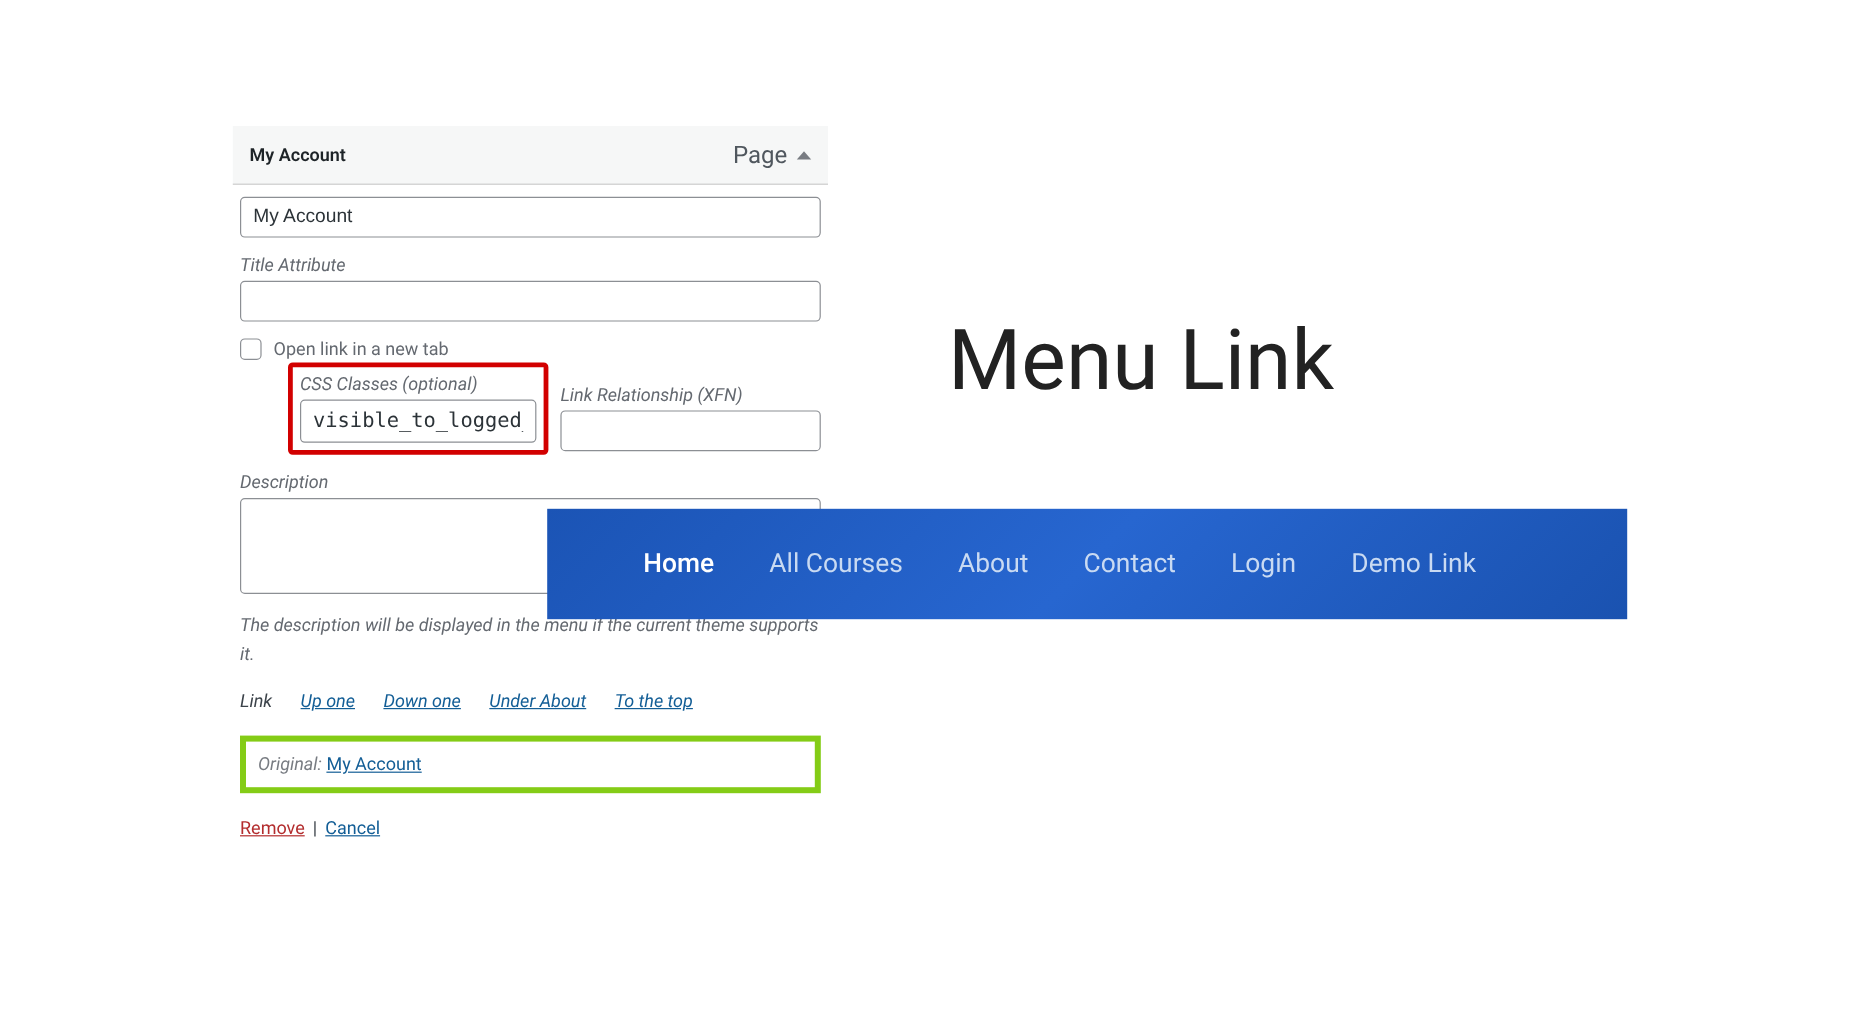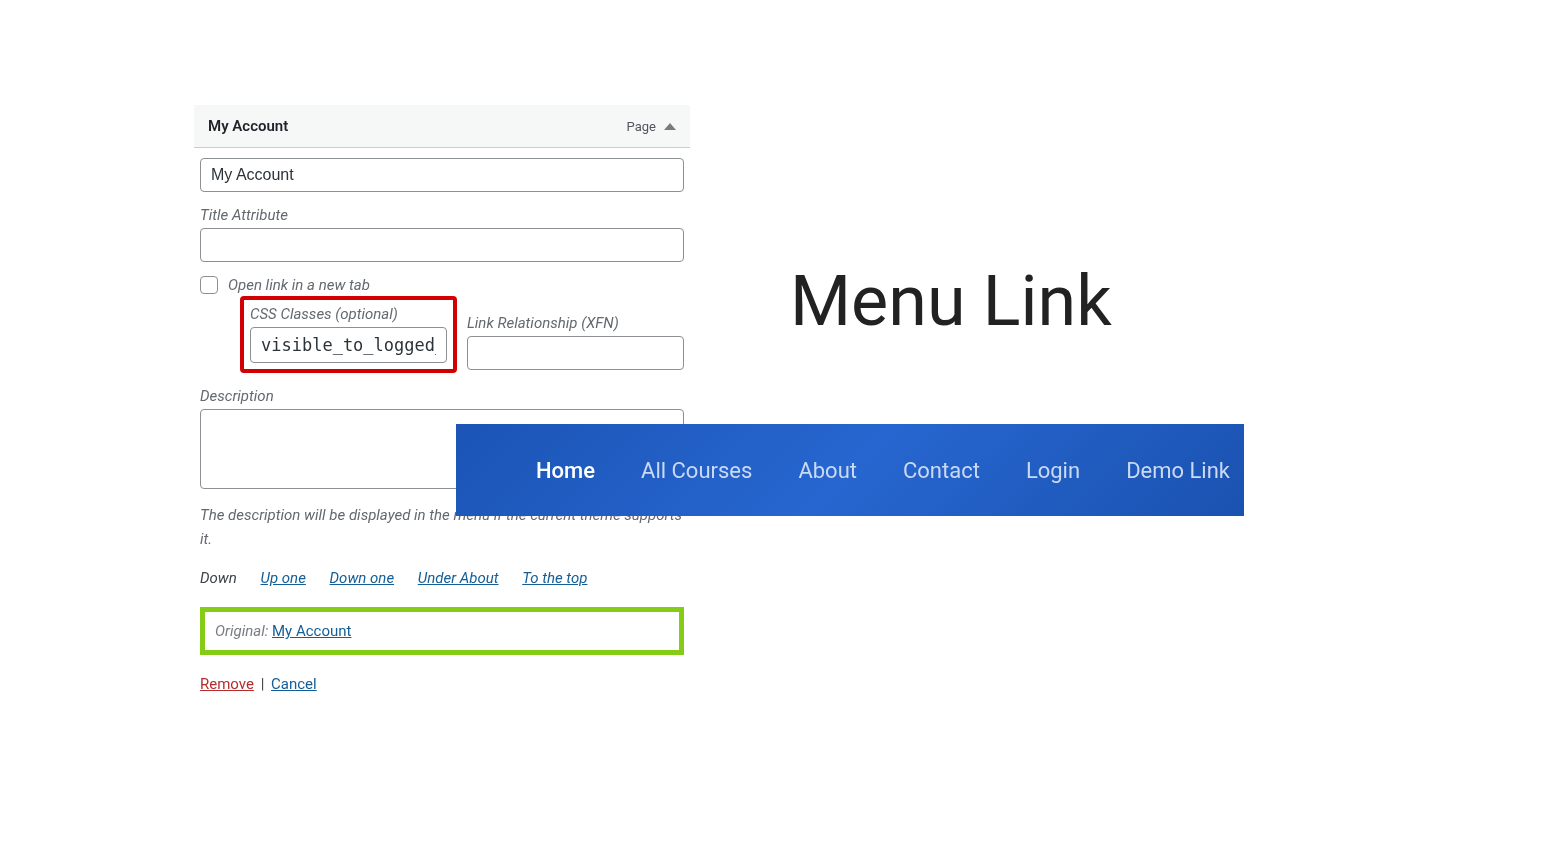--- a/index.html
+++ b/index.html
@@ -21,21 +21,21 @@
     background: #f6f7f7;
     border-bottom: 1px solid #ccc;
     padding: 12px 14px;
     display: flex;
     justify-content: space-between;
     align-items: center;
     font-size: 15px;
     color: #1d2327;
   }
   .panel-header .title { font-weight: 600; }
-  .panel-header .right { display: flex; align-items: center; gap: 8px; color: #50575e; font-size: 13px; }
+  .panel-header .right { display: flex; align-items: center; gap: 8px; color: #50575e; font-size: 20px; }
   .caret-up {
     width: 0; height: 0;
     border-left: 6px solid transparent;
     border-right: 6px solid transparent;
     border-bottom: 7px solid #787c82;
   }
   .panel-body { padding: 10px 6px 0 6px; }
   .field-label {
     color: #646970;
     font-style: italic;
@@ -47,21 +47,21 @@
     border: 1px solid #8c8f94;
     border-radius: 4px;
     padding: 7px 10px;
     font-size: 16px;
     color: #2c3338;
     background: #fff;
   }
   .text-input.monospace { font-family: ui-monospace, Menlo, Consolas, monospace; font-size: 17px; }
   .checkbox-row {
     display: flex; align-items: center; gap: 10px; margin-top: 14px;
-    color: #646970; font-style: italic; font-size: 15px;
+    color: #646970; font-size: 15px;
   }
   .checkbox-box {
     width: 18px; height: 18px; border: 1px solid #8c8f94; border-radius: 4px; background: #fff;
   }
   .two-col { display: flex; gap: 10px; margin-top: 6px; padding-left: 40px; }
   .col { flex: 1 1 0; }
   .highlight-box {
     border: 4px solid #d20000;
     border-radius: 4px;
     padding: 3px 6px 6px 6px;
@@ -94,21 +94,21 @@
     left: 790px;
     top: 260px;
     font-size: 70px;
     color: #222;
     font-weight: 400;
   }
   .nav-bar {
     position: absolute;
     left: 456px;
     top: 424px;
-    width: 788px;
+    width: 900px;
     height: 92px;
     background: linear-gradient(135deg, #1b54b5 0%, #2766d0 50%, #1a52b0 100%);
     display: flex;
     align-items: center;
     padding-left: 80px;
     gap: 46px;
     font-size: 22px;
   }
   .nav-item { color: #c9daf2; cursor: pointer; }
   .nav-item.active { color: #fff; font-weight: 500; }
@@ -148,21 +148,21 @@
         <input class="text-input" value="" style="">
       </div>
     </div>
 
     <div class="field-label">Description</div>
     <textarea class="text-input" style=""></textarea>
 
     <div class="desc-note">The description will be displayed in the menu if the current theme supports it.</div>
 
     <div class="move-row">
-      <span>Down</span>
+      <span>Link</span>
       <a>Up one</a>
       <a>Down one</a>
       <a>Under About</a>
       <a>To the top</a>
     </div>
 
     <div class="original-box">
       <span class="lbl">Original:</span>
       <a>My Account</a>
     </div>

